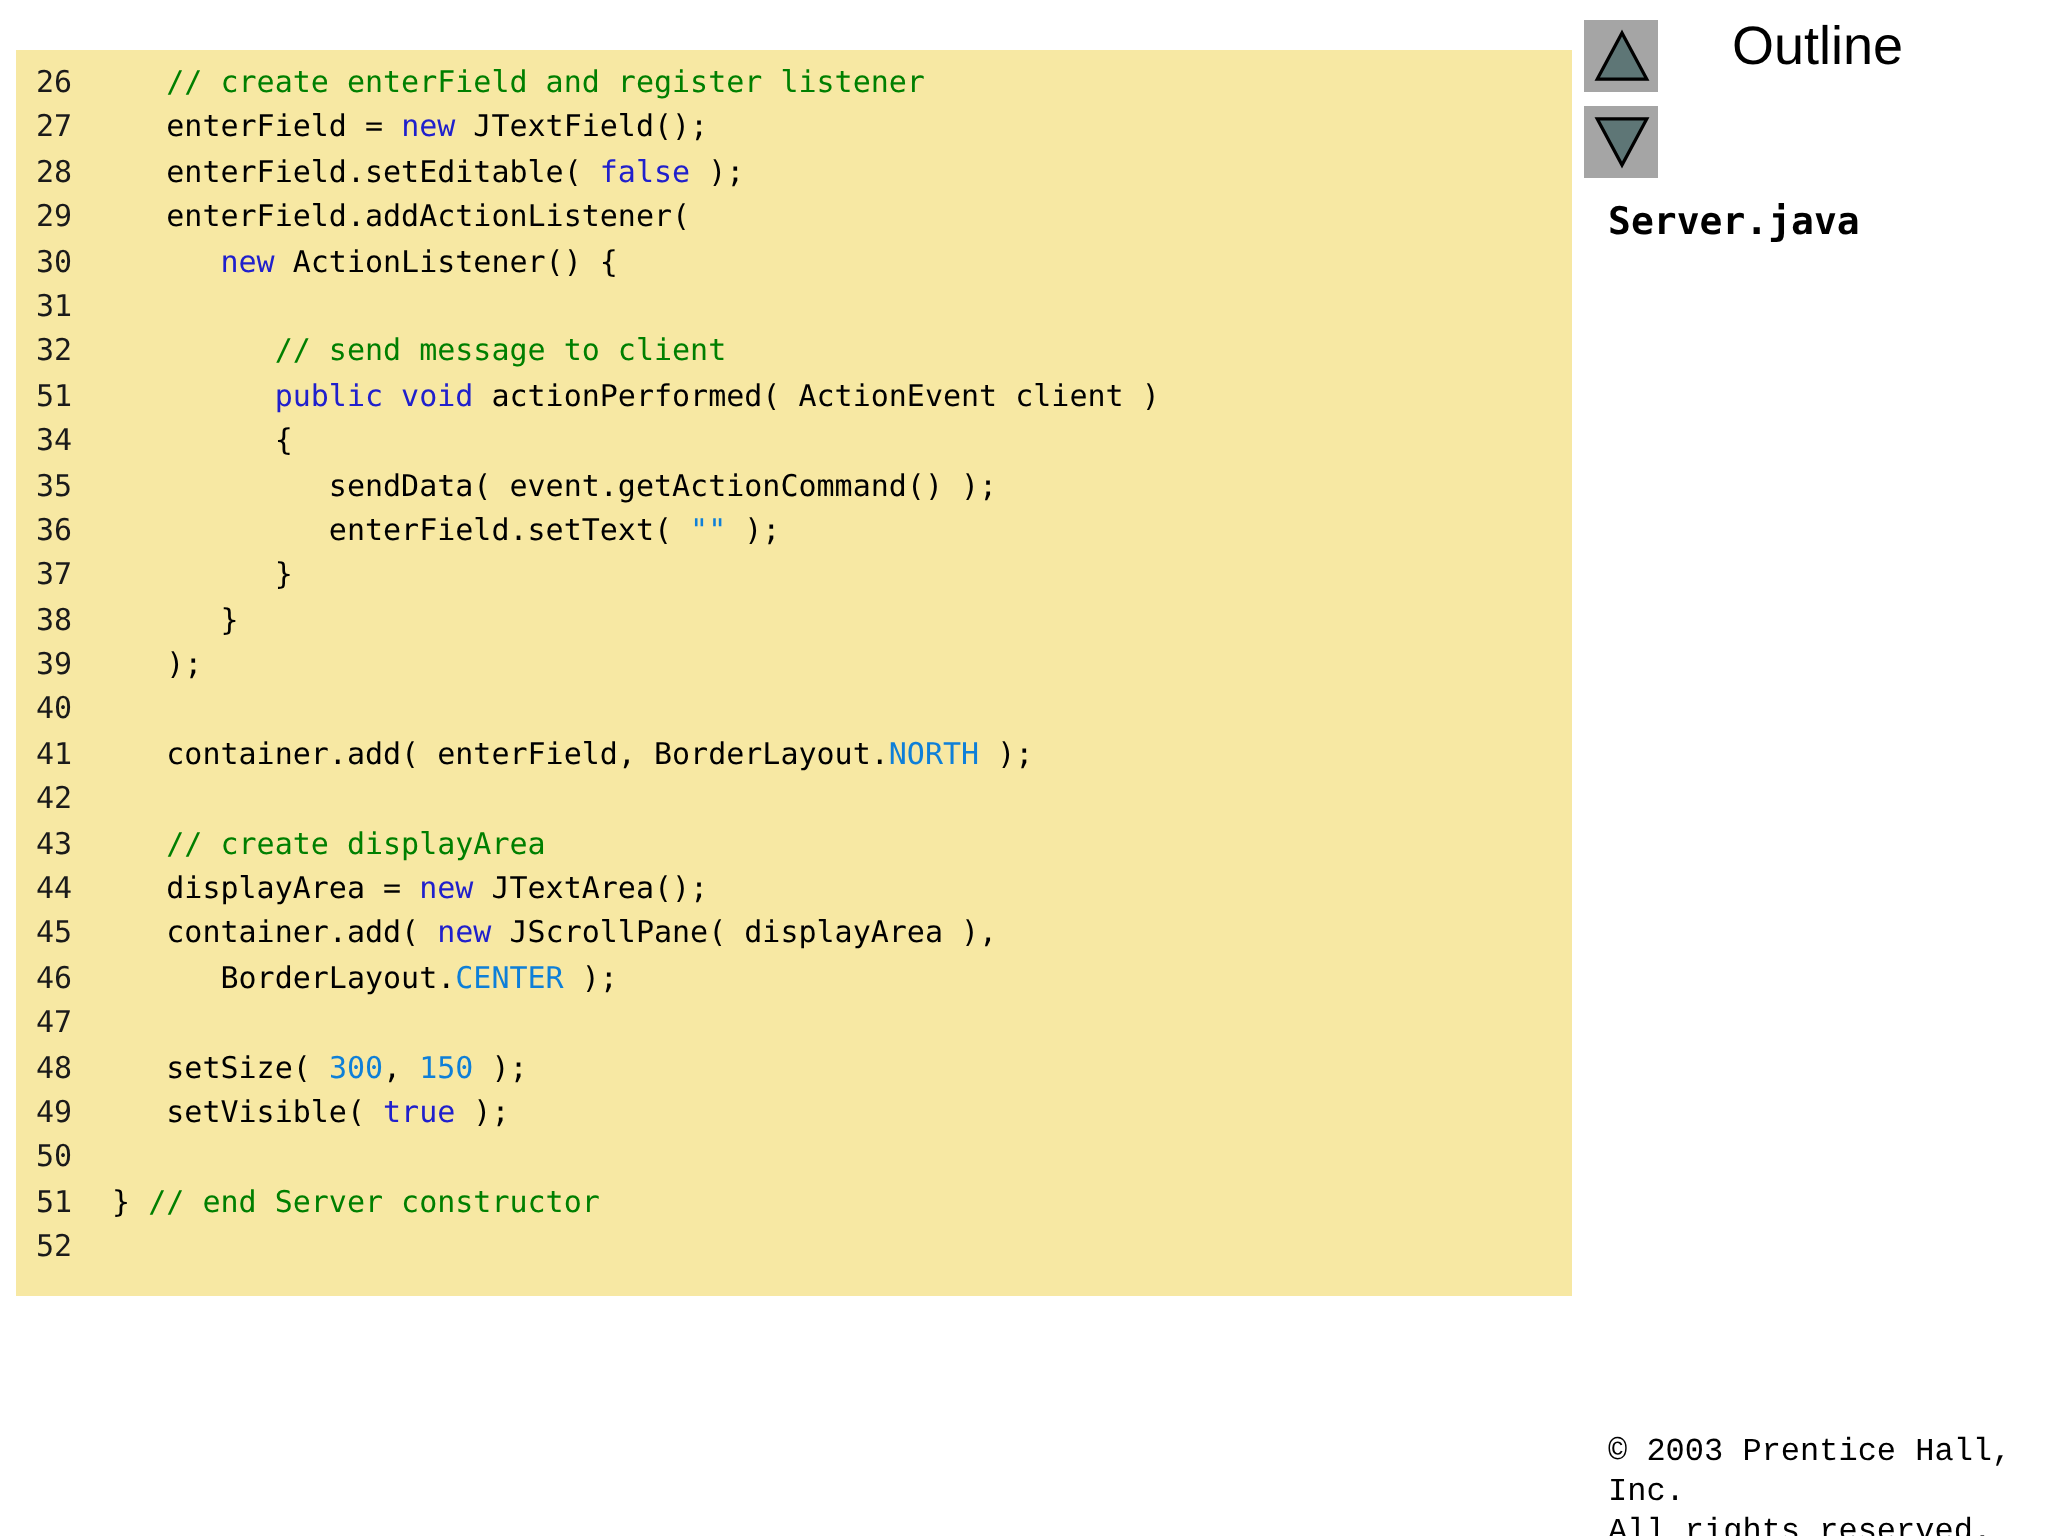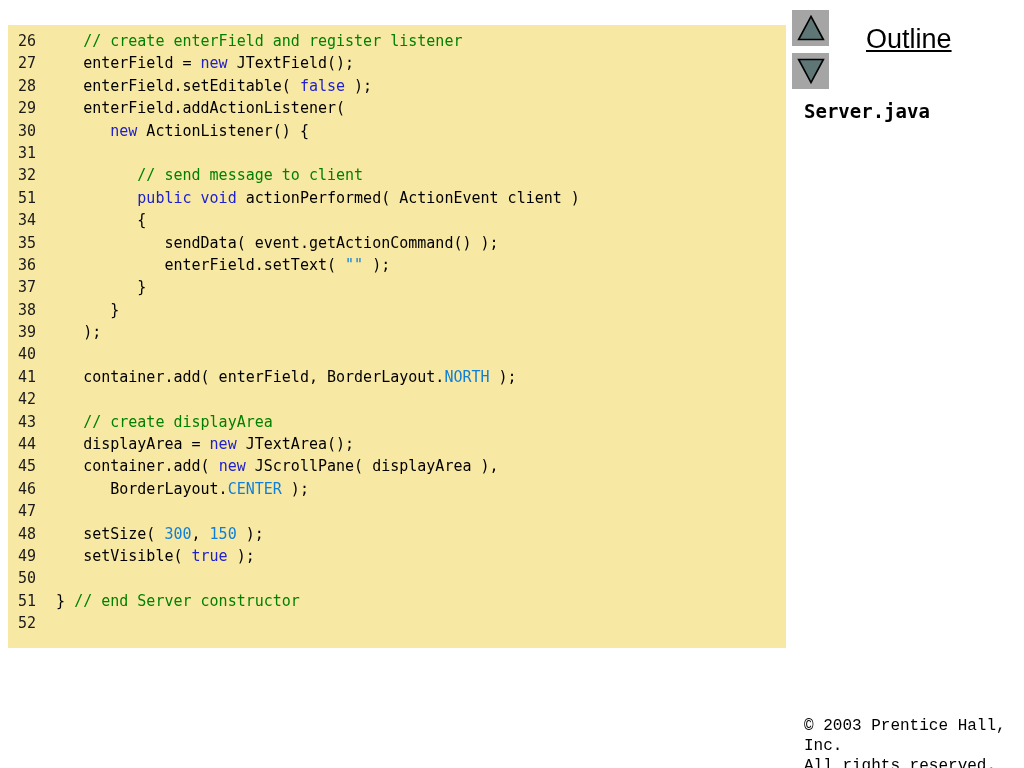--- a/index.html
+++ b/index.html
@@ -62,24 +62,23 @@
     align-items: center;
     justify-content: center;
     cursor: pointer;
   }
   .nav-btn svg { display: block; }
 
   
   .outline-title {
     position: absolute;
     left: 866px;
-    top: 24px;
+    top: 8px;
     font-size: 27px;
     color: #000000;
-    text-decoration: underline;
   }
   .file-name {
     position: absolute;
     left: 804px;
     top: 100px;
     font-family: "DejaVu Sans Mono", monospace;
     font-weight: bold;
     font-size: 19px;
     color: #000000;
     text-align: right;

